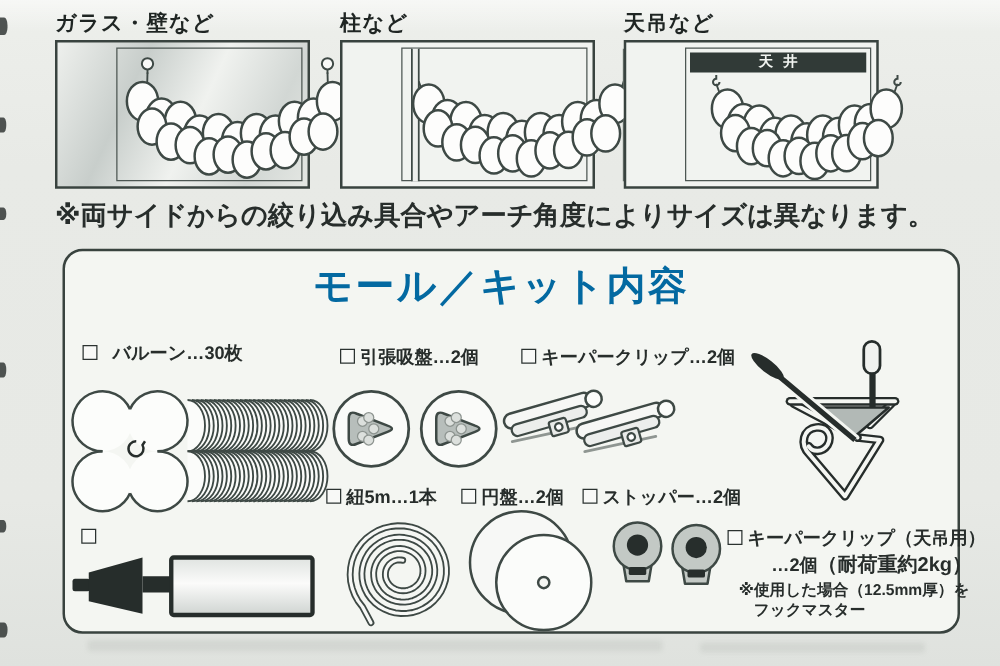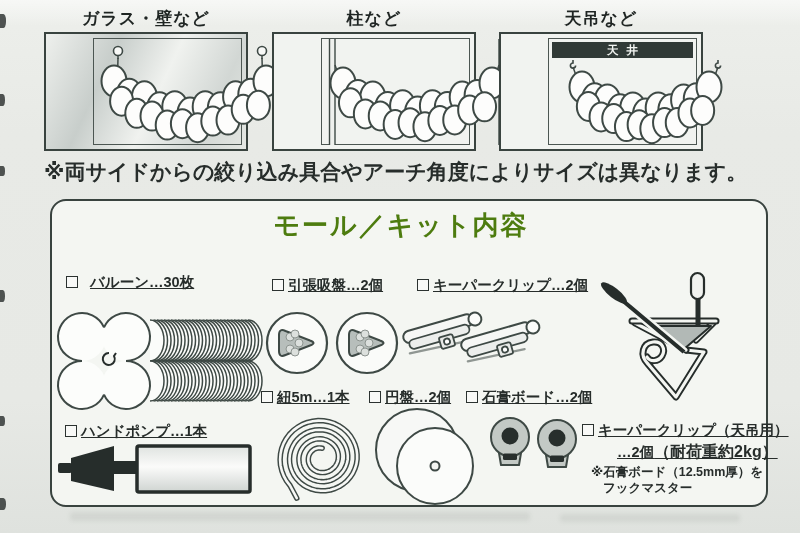--- a/index.html
+++ b/index.html
@@ -7,36 +7,36 @@
     position:relative; width:800px; height:533px; overflow:hidden;
     background:linear-gradient(180deg,#edefeb 0%,#e8eae6 25%,#e7e9e5 75%,#dfe2de 100%);
     font-family:"Liberation Sans","DejaVu Sans",sans-serif;
     color:#262d2b;
   }
   .sheen{position:absolute;left:0;top:0;right:0;height:26px;
     background:linear-gradient(180deg,rgba(255,255,255,.55),rgba(255,255,255,0));}
   .edge-mark{position:absolute;left:0;background:#272c2a;opacity:.8;border-radius:0 45% 45% 0;}
   
   .example-label{position:absolute;height:24px;font-size:17px;font-weight:bold;
-    text-align:center;letter-spacing:1px;color:#1f2523;}
+    text-align:left;letter-spacing:1px;color:#1f2523;}
   .panel{position:absolute;width:200px;height:115px;border:2px solid #39433f;background:#f1f3f0;}
   .panel.grad{background:linear-gradient(115deg,#eef0ed 0%,#c8cecb 30%,#f0f2ef 55%,#d2d7d4 80%,#e4e7e3 100%);}
   .panel-inner{position:absolute;left:4px;top:4px;right:4px;bottom:4px;border:1.4px solid #4c5652;margin-left:43px;}
   .panel-inner svg{position:absolute;left:0;top:0;}
   .ceiling-bar{position:absolute;left:3px;right:3px;top:3px;height:16px;background:#313a37;
     color:#f2f4f1;font-size:11.5px;font-weight:bold;line-height:16px;text-align:center;
     letter-spacing:8px;padding-left:8px;box-sizing:border-box;}
   .size-note{position:absolute;left:44px;top:158px;font-size:21px;font-weight:bold;color:#272d2b;}
   
   .kitbox{position:absolute;left:50px;top:199px;width:718px;height:308px;box-sizing:border-box;
     border:2.5px solid #39433f;border-radius:16px;background:#f4f6f2;}
   .kit-title{position:absolute;left:0;right:16px;top:7px;margin:0;text-align:center;
-    font-size:26px;font-weight:bold;letter-spacing:2px;color:#4d7c0f;}
+    font-size:31px;font-weight:bold;letter-spacing:2px;color:#0369a1;}
   .kit-art{position:absolute;left:50px;top:200px;width:718px;height:306px;}
-  .lbl{position:absolute;font-size:14.5px;font-weight:bold;color:#272d2b;white-space:nowrap;text-decoration:underline;}
+  .lbl{position:absolute;font-size:14.5px;font-weight:bold;color:#272d2b;white-space:nowrap;}
   .lbl .small{font-size:16px;}
   .note2{position:absolute;font-size:12.5px;font-weight:bold;color:#272d2b;white-space:nowrap;}
   .cb{display:inline-block;width:10px;height:10px;border:1.7px solid #2b3230;
     margin-right:4px;vertical-align:-1px;background:#f8f9f7;}
   .cb.sp{margin-right:12px;}
   .ghost{position:absolute;background:rgba(95,105,100,.10);filter:blur(2px);border-radius:3px;}
 </style>
 </head>
 <body>
 
@@ -383,31 +383,31 @@
     <span class="cb"></span><span>キーパークリップ…2個</span>
   </div>
 
   <div class="lbl" style="left:261px;top:388px">
     <span class="cb"></span><span>紐5m…1本</span>
   </div>
   <div class="lbl" style="left:369px;top:388px">
     <span class="cb"></span><span>円盤…2個</span>
   </div>
   <div class="lbl" style="left:466px;top:388px">
-    <span class="cb"></span><span>石膏ボード…2個</span>
+    <span class="cb"></span><span>ストッパー…2個</span>
   </div>
 
   <div class="lbl" style="left:65px;top:422px">
-    <span class="cb"></span><span>ハンドポンプ…1本</span>
+    <span class="cb"></span>
   </div>
 
   <div class="lbl" style="left:582px;top:421px">
     <span class="cb"></span><span>キーパークリップ（天吊用）</span>
   </div>
   <div class="lbl" style="left:617px;top:442px">
     <span>…2個</span><span class="small">（耐荷重約2kg）</span>
   </div>
-  <div class="note2" style="left:591px;top:464px">※石膏ボード（12.5mm厚）を</div>
+  <div class="note2" style="left:591px;top:464px">※使用した場合（12.5mm厚）を</div>
   <div class="note2" style="left:603px;top:480px">フックマスター</div>
 
   <div class="ghost" style="left:70px;top:512px;width:460px;height:9px"></div>
   <div class="ghost" style="left:560px;top:514px;width:180px;height:8px"></div>
 </div>
 
 </body></html>

